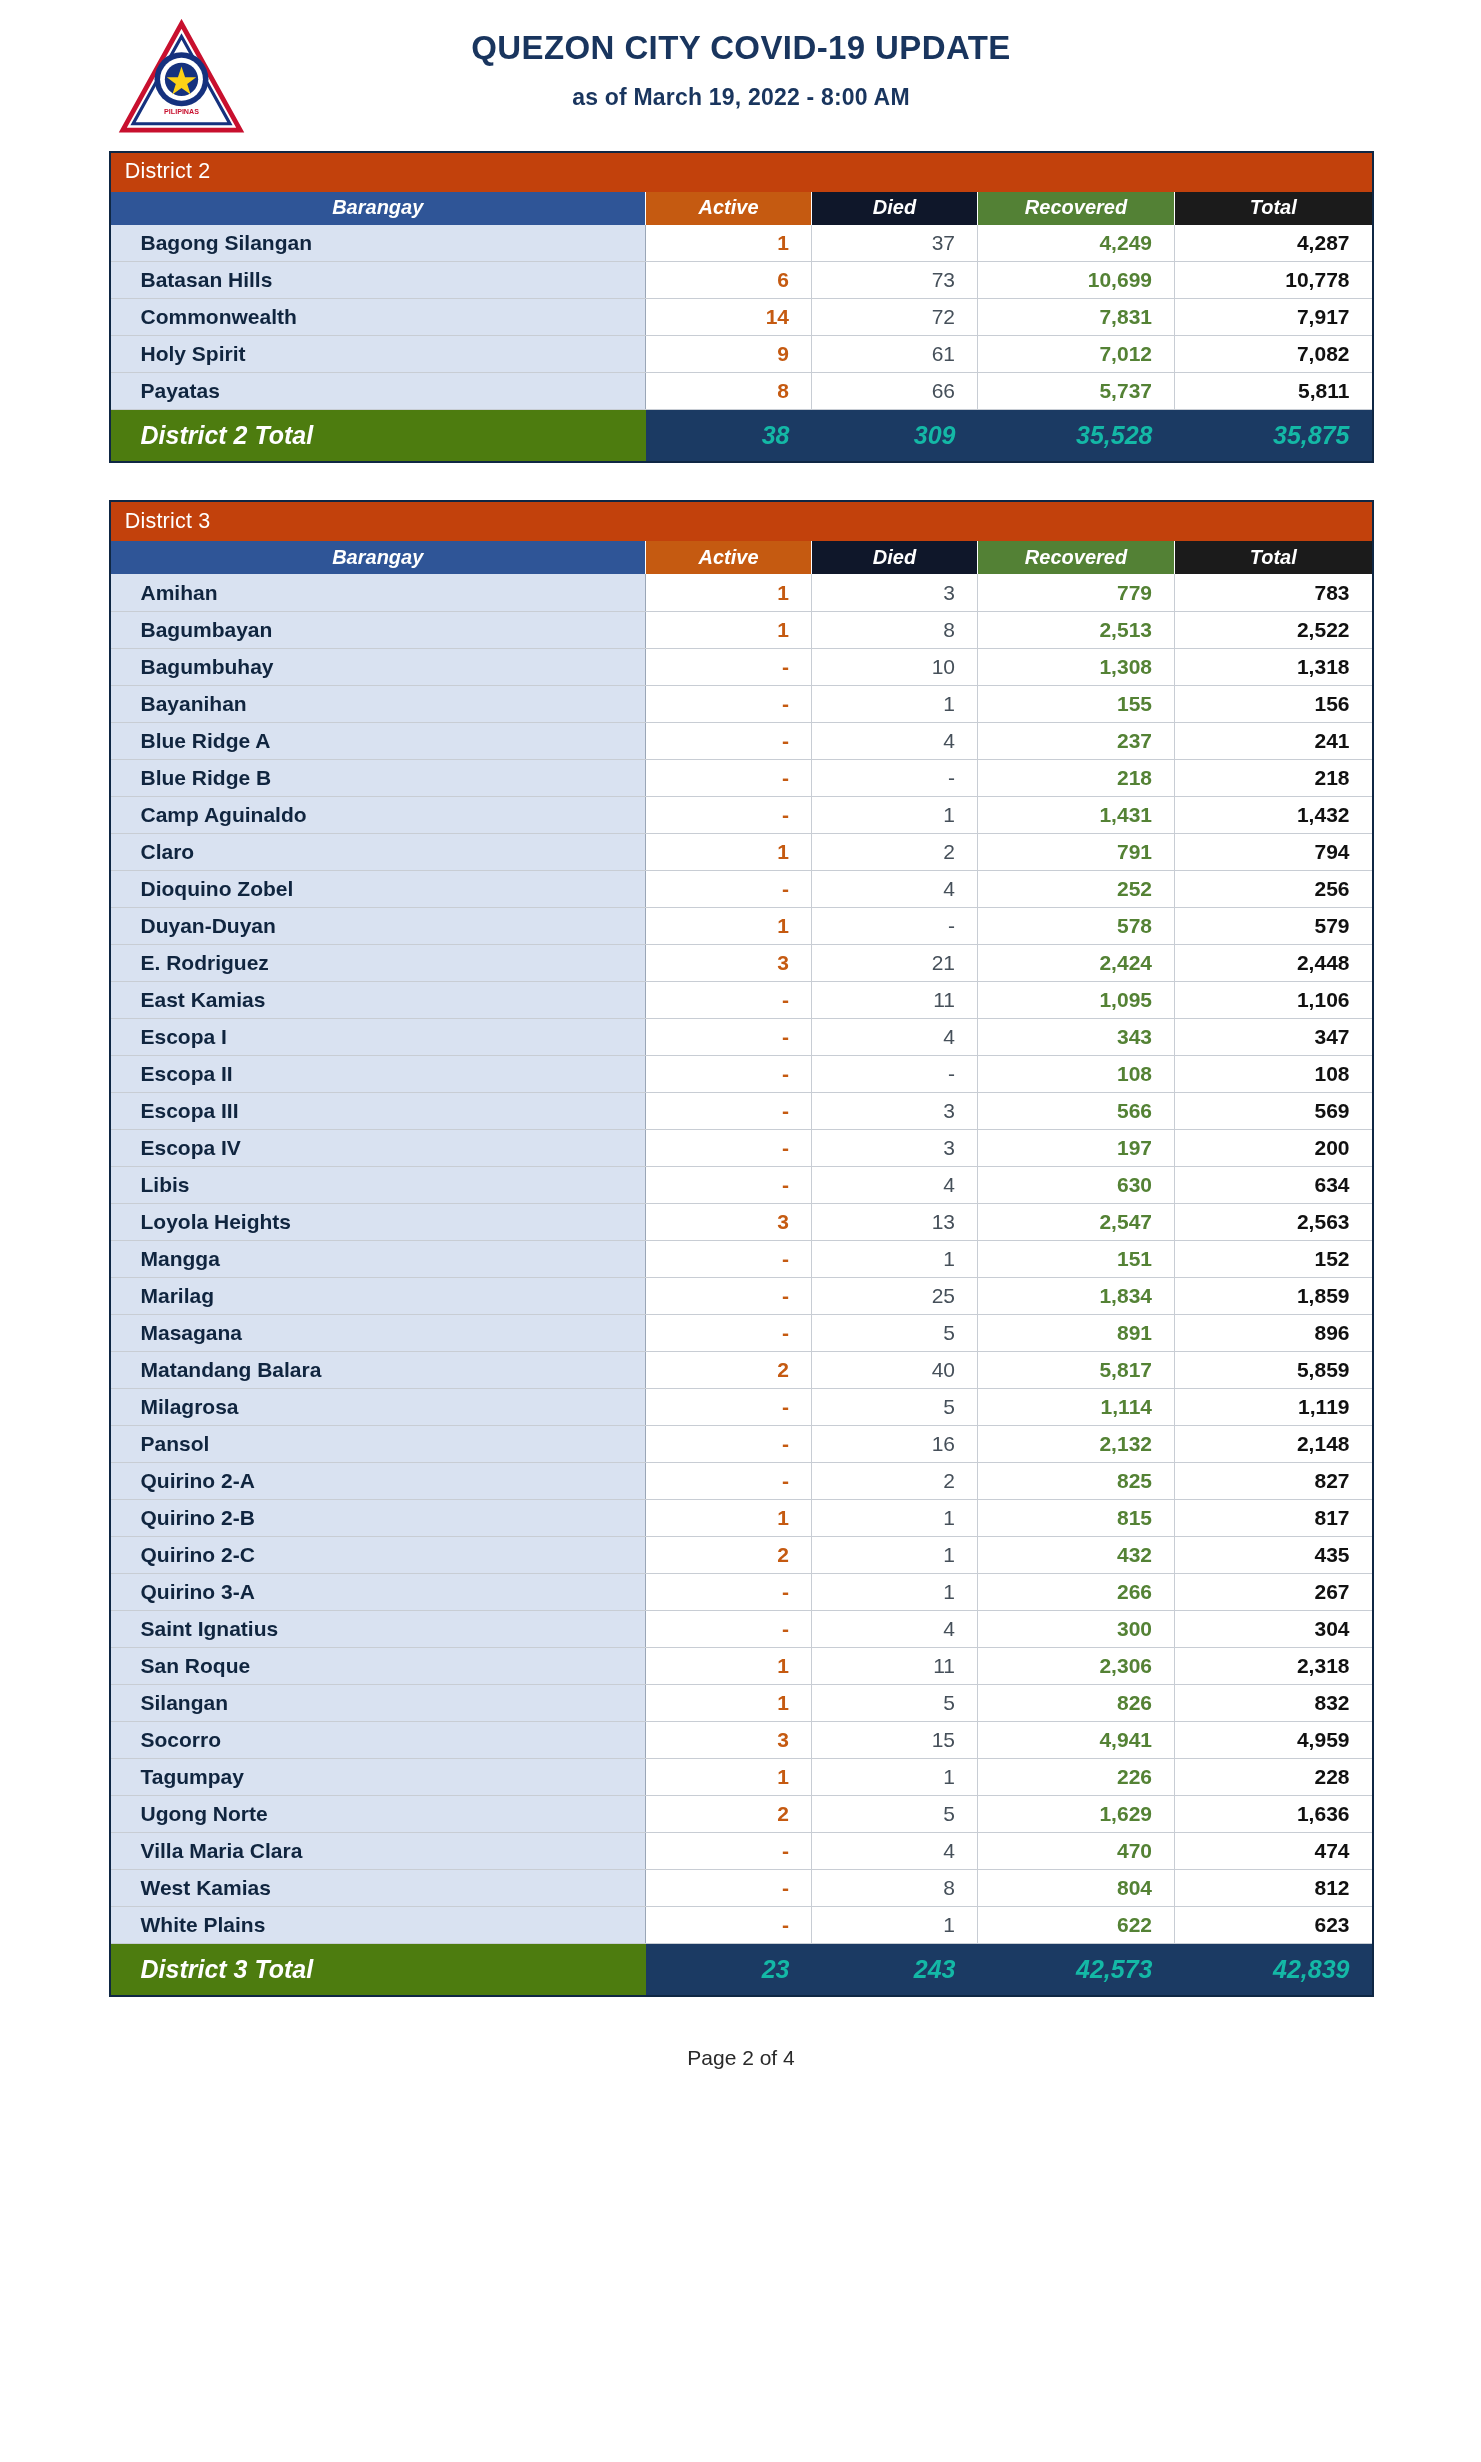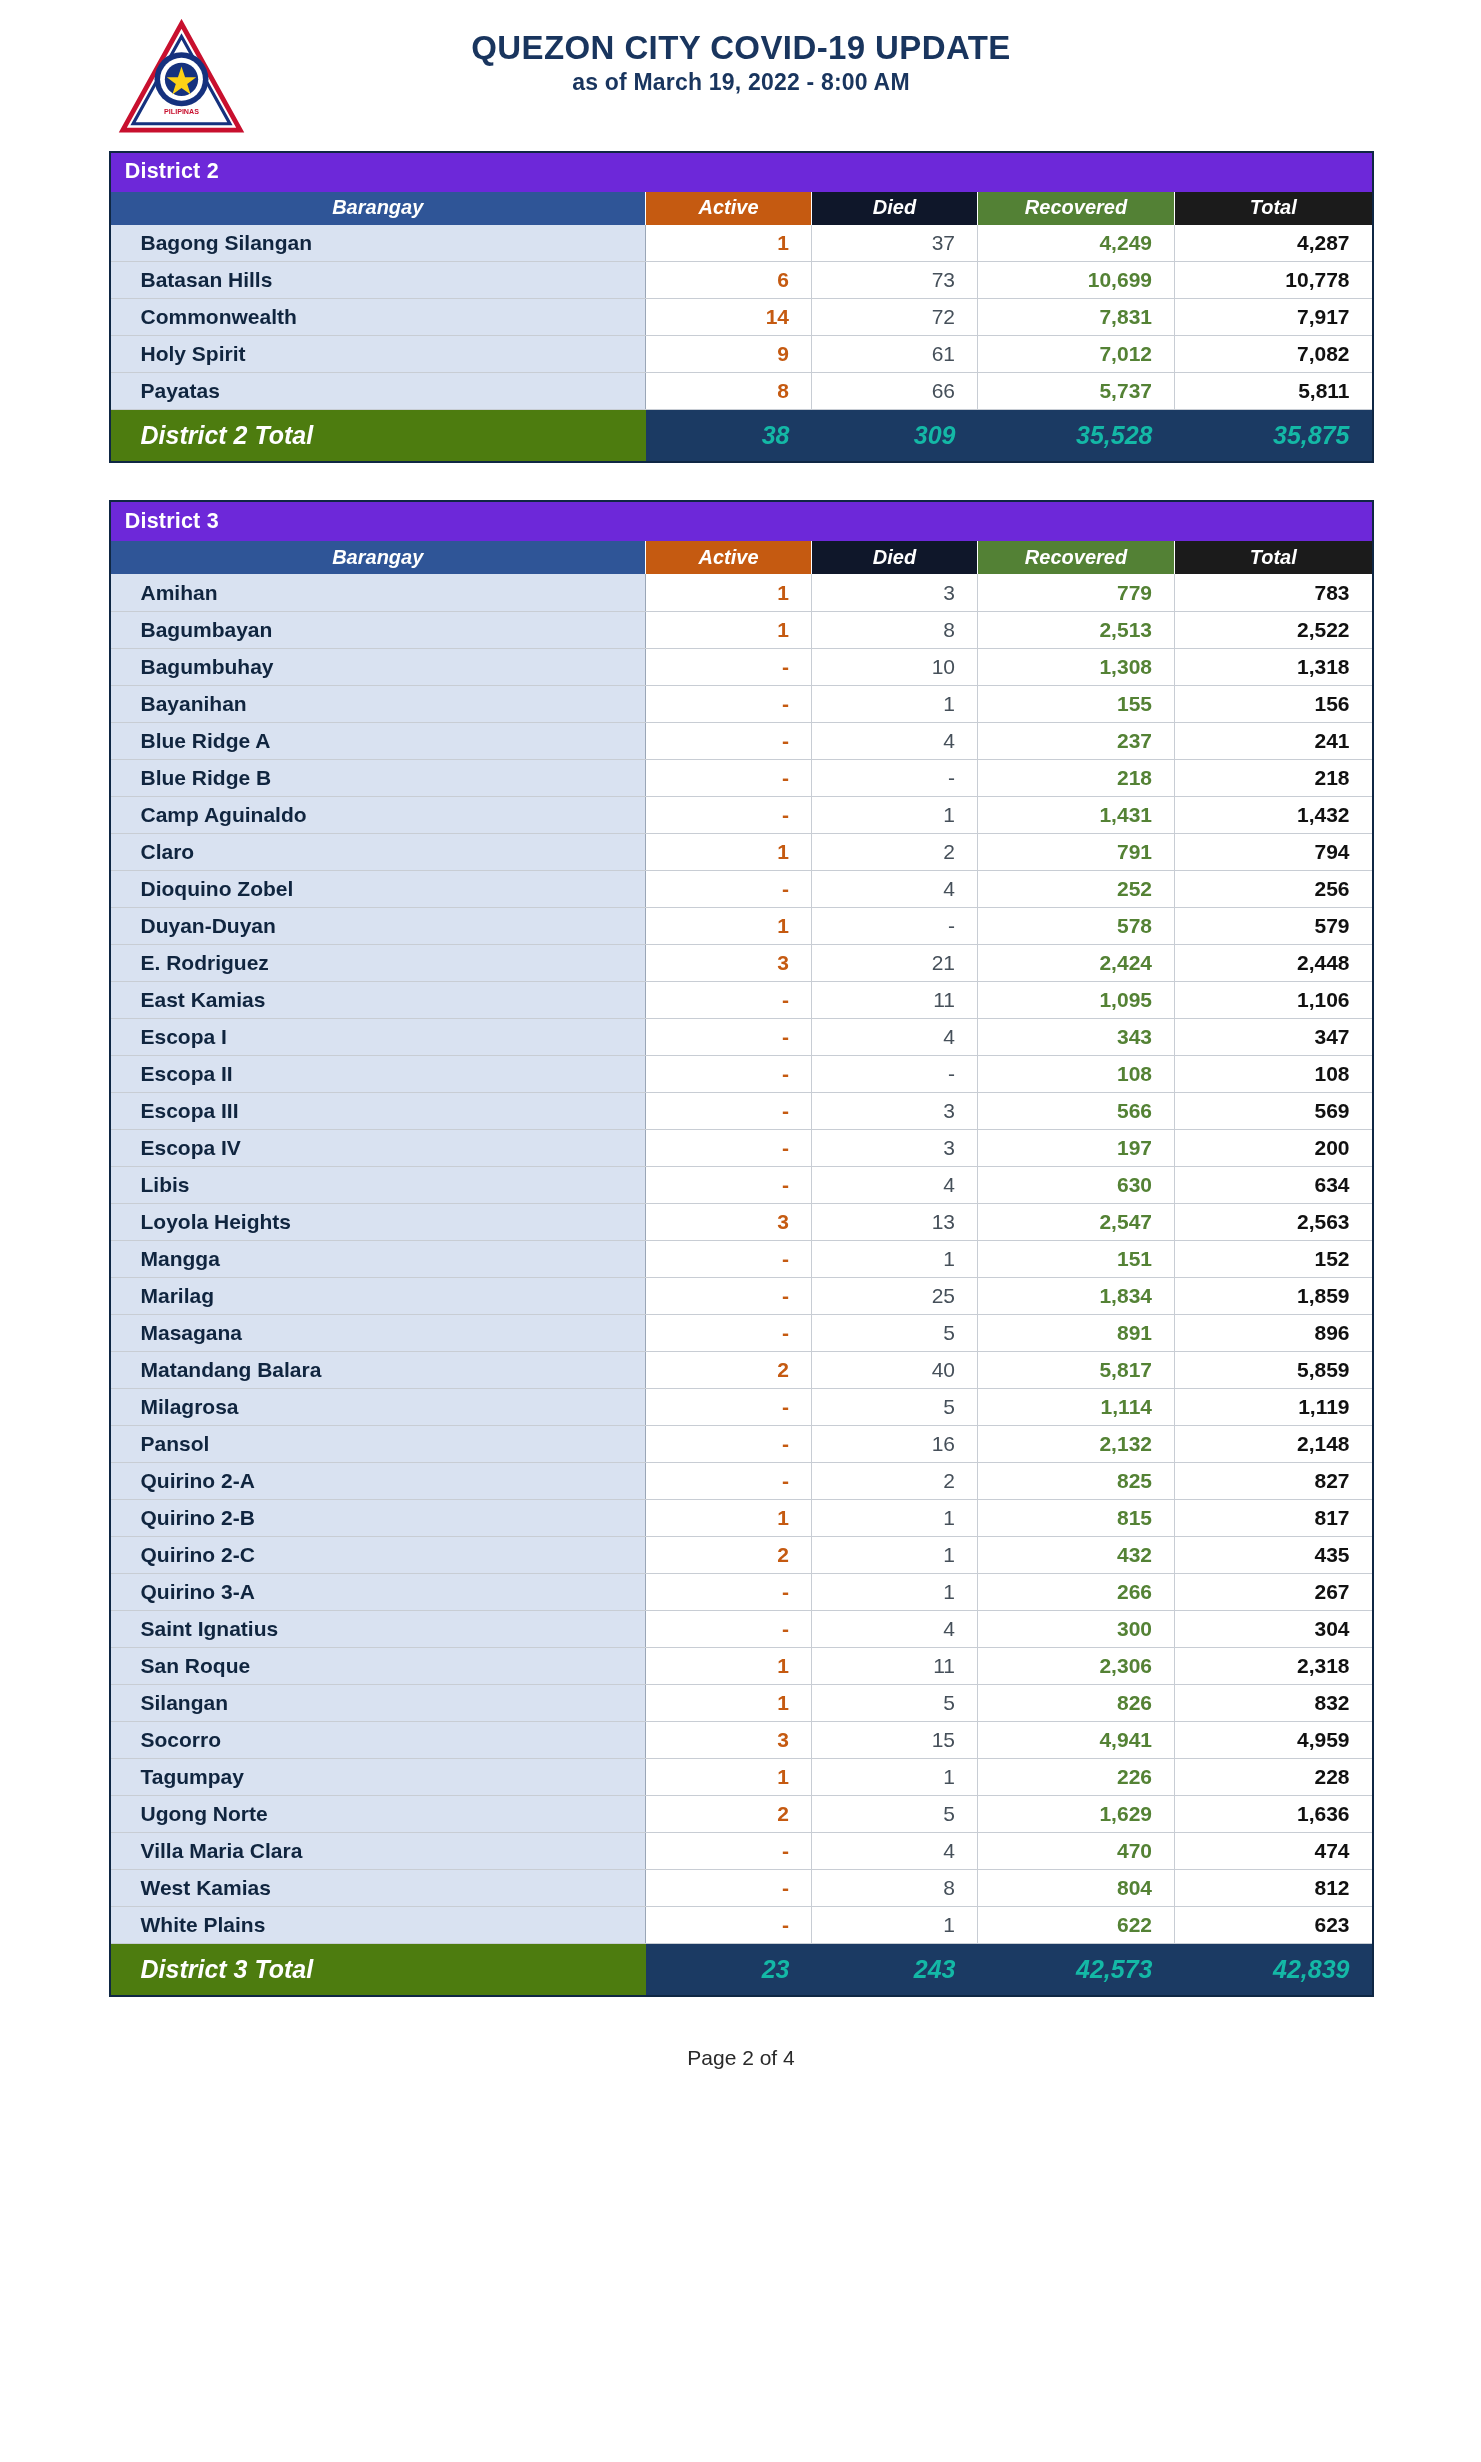--- a/index.html
+++ b/index.html
@@ -44,21 +44,21 @@
     font-size: 33px;
     font-weight: bold;
     color: #19355e;
     letter-spacing: 0.4px;
     line-height: 1.15;
   }
   .sub-title {
     font-size: 23px;
     font-weight: bold;
     color: #19355e;
-    margin-top: 2px;
+    margin-top: 17px;
     letter-spacing: 0.2px;
   }
 
   
   .table-wrap {
     margin: 0 auto;
     width: 1265px;
     border: 2.4px solid #0f2744;
     box-sizing: border-box;
     background: #fff;
@@ -71,24 +71,24 @@
     width: 100%;
     table-layout: fixed;
   }
   table.dist col.c-name { width: 535px; }
   table.dist col.c-active { width: 166px; }
   table.dist col.c-died { width: 166px; }
   table.dist col.c-recovered { width: 197px; }
   table.dist col.c-total { width: 197px; }
 
   .district-title-row td {
-    background: #6d28d9;
+    background: #c2410c;
     color: #ffffff;
     font-size: 21.5px;
-    font-weight: bold;
+    font-weight: normal;
     padding: 6.4px 0 7.2px 14.3px;
     letter-spacing: 0.2px;
     margin-left: 12px;
   }
 
   .head-row td {
     font-size: 20px;
     font-weight: bold;
     font-style: italic;
     text-align: center;

